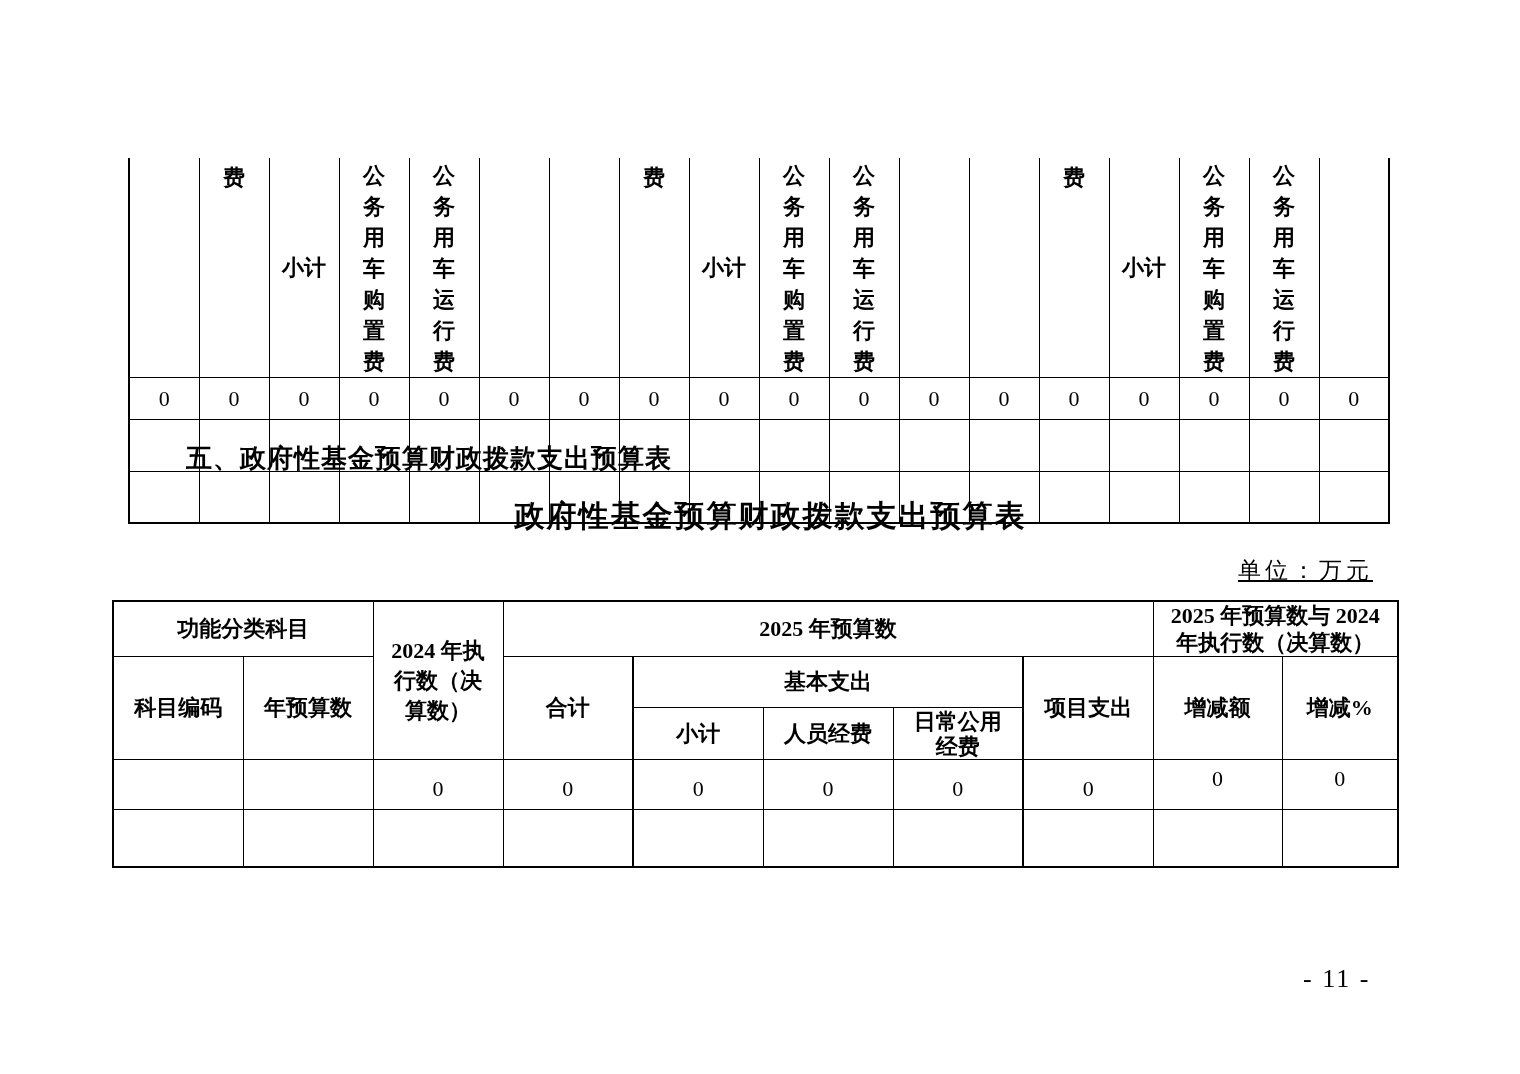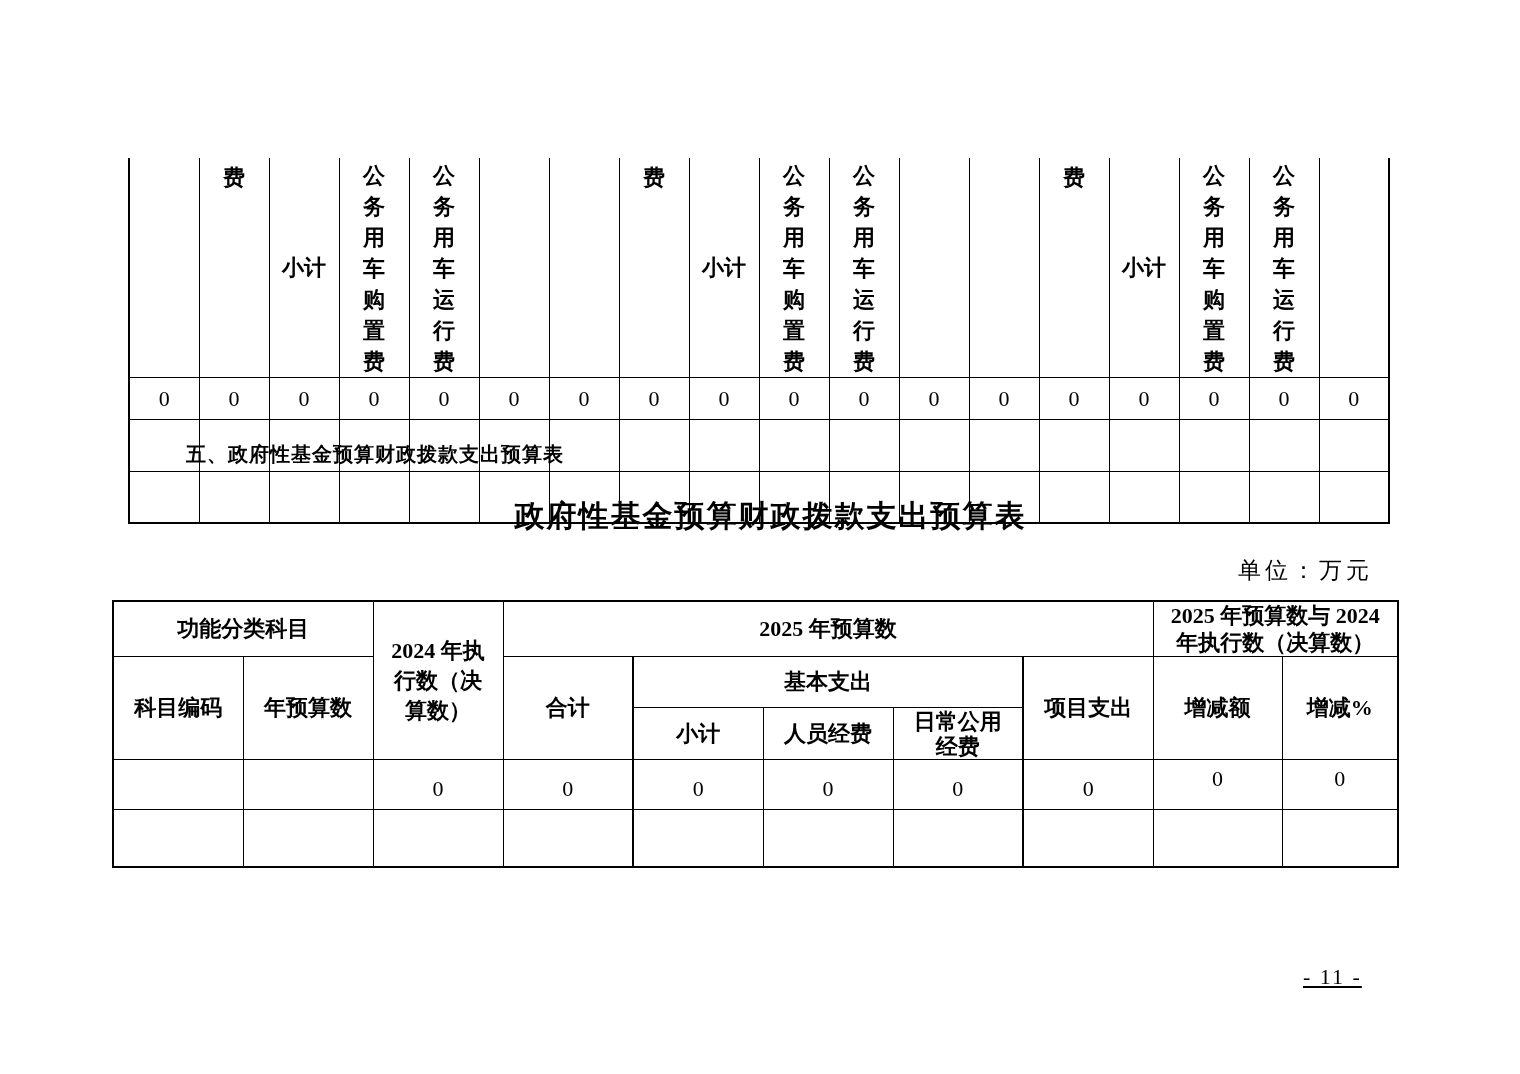--- a/index.html
+++ b/index.html
@@ -35,33 +35,33 @@
   #table2 th.th-exec{padding:0 12px;line-height:30px;}
   #table2 th.th-compare{line-height:27px;padding:0 16px;}
   #table2 th.th-wrap2{line-height:25px;padding:0 10px;}
   #table2 td.thickL, #table2 th.thickL{border-left:2px solid #000;text-align:center;}
   #table2 tr.r4 td{vertical-align:middle;padding-top:8px;}
   #table2 tr.r4 td.vtop{vertical-align:top;padding-top:6px;}
   
   #section-heading{
     position:absolute;left:186px;top:441px;
     font-family:"Liberation Sans","DejaVu Sans",sans-serif;
-    font-weight:bold;font-size:20px;letter-spacing:1px;white-space:nowrap;
+    font-weight:bold;font-size:26px;letter-spacing:1px;white-space:nowrap;
   }
   #table-title{
     position:absolute;left:128px;top:496px;width:1285px;text-align:center;
     font-weight:bold;font-size:30px;letter-spacing:2px;white-space:nowrap;
   }
   #unit-label{
     position:absolute;left:1238px;top:555px;
-    font-size:23px;letter-spacing:4px;white-space:nowrap;
+    font-size:23px;letter-spacing:4px;white-space:nowrap;text-decoration:underline;
   }
   #page-number{
     position:absolute;left:1303px;top:964px;
-    font-size:22px;letter-spacing:2px;white-space:nowrap;text-decoration:underline;
+    font-size:26px;letter-spacing:2px;white-space:nowrap;
   }
 </style>
 </head>
 <body>
 
 <table class="grid" id="table1">
   <colgroup>
     <col style="width:70px">
       <col style="width:70px">
       <col style="width:70px">

